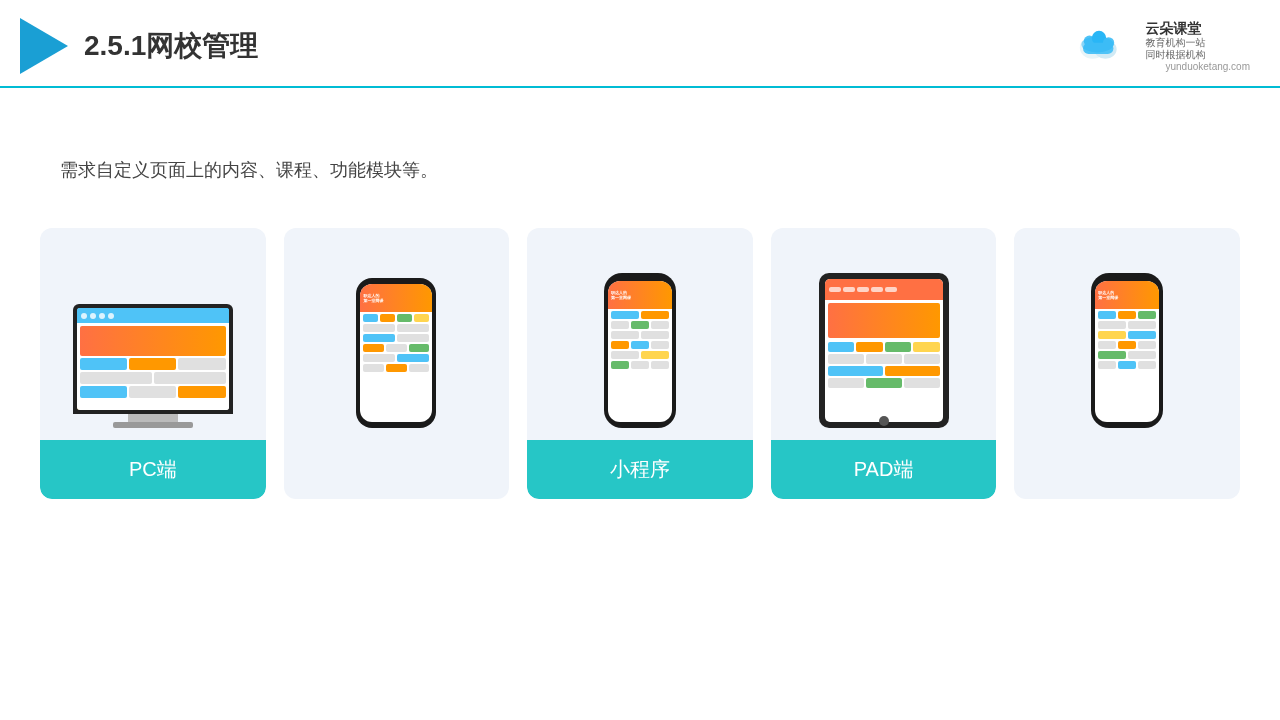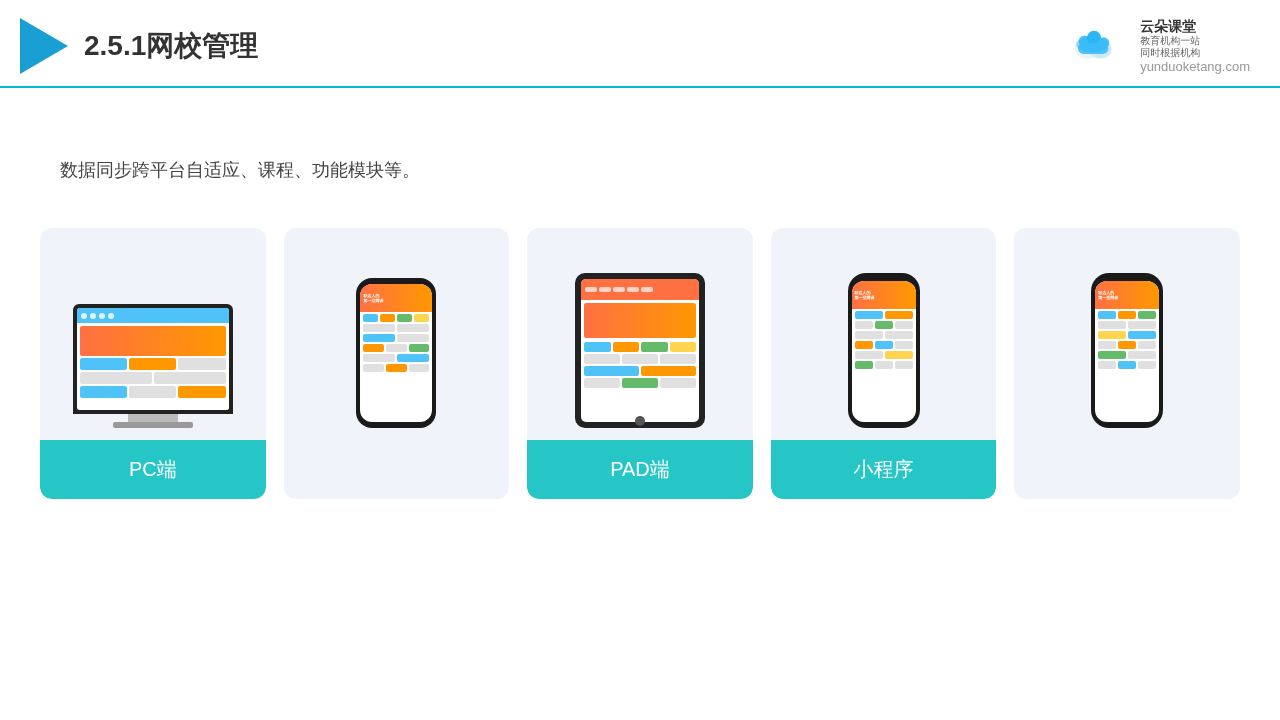--- a/index.html
+++ b/index.html
@@ -63,22 +63,23 @@
       font-weight: bold;
       line-height: 1.2;
     }
     .brand-sub {
       font-size: 10px;
       color: #666;
       line-height: 1.2;
       font-family: Liberation Serif, serif;
     }
     .brand-url {
-      font-size: 13px;
+      font-size: 10px;
       color: #999;
+      margin-left: 20px;
     }
 
     
     .description {
       padding: 28px 60px 20px 60px;
       font-size: 18px;
       color: #444;
       line-height: 2;
     }
 
@@ -376,21 +377,21 @@
         <span class="brand-sub">教育机构一站</span>
         <span class="brand-sub">同时根据机构</span>
         <span class="brand-url">yunduoketang.com</span>
       </div>
     </div>
   </div>
 </div>
 
 <div class="description">
   <br>
-  <span>数据同步跨平台自适应、课程、功能模块等。</span>
+  <span>需求自定义页面上的内容、课程、功能模块等。</span>
 </div>
 
 <div class="cards-container">
 
   <div class="card">
     <div class="card-image-area">
       <div class="pc-mockup">
         <div class="pc-screen-outer">
           <div class="pc-screen-inner">
             <div class="pc-screen-content">
@@ -468,20 +469,67 @@
               </div>
             </div>
           </div>
         </div>
       </div>
     </div>
   </div>
 
   <div class="card">
     <div class="card-image-area">
+      <div class="phone-mockup">
+        <div class="phone-outer tall">
+          <div class="phone-notch"></div>
+          <div class="phone-screen">
+            <div class="phone-screen-header">
+              <div class="phone-header-text">职达人的<br>第一堂网课</div>
+            </div>
+            <div class="phone-body">
+              <div class="phone-row">
+                <div class="phone-block accent"></div>
+                <div class="phone-block orange"></div>
+              </div>
+              <div class="phone-row">
+                <div class="phone-block"></div>
+                <div class="phone-block green"></div>
+                <div class="phone-block"></div>
+              </div>
+              <div class="phone-row">
+                <div class="phone-block"></div>
+                <div class="phone-block"></div>
+              </div>
+              <div class="phone-row">
+                <div class="phone-block orange"></div>
+                <div class="phone-block accent"></div>
+                <div class="phone-block"></div>
+              </div>
+              <div class="phone-row">
+                <div class="phone-block"></div>
+                <div class="phone-block yellow"></div>
+              </div>
+              <div class="phone-row">
+                <div class="phone-block green"></div>
+                <div class="phone-block"></div>
+                <div class="phone-block"></div>
+              </div>
+            </div>
+          </div>
+        </div>
+      </div>
+    </div>
+    <div class="card-label">
+      <span>小程序</span>
+    </div>
+  </div>
+
+  <div class="card">
+    <div class="card-image-area">
       <div class="tablet-mockup">
         <div class="tablet-outer">
           <div class="tablet-screen">
             <div class="tablet-nav">
               <div class="tablet-nav-item"></div>
               <div class="tablet-nav-item"></div>
               <div class="tablet-nav-item"></div>
               <div class="tablet-nav-item"></div>
               <div class="tablet-nav-item"></div>
             </div>
@@ -524,91 +572,44 @@
         <div class="phone-outer tall">
           <div class="phone-notch"></div>
           <div class="phone-screen">
             <div class="phone-screen-header">
               <div class="phone-header-text">职达人的<br>第一堂网课</div>
             </div>
             <div class="phone-body">
               <div class="phone-row">
                 <div class="phone-block accent"></div>
                 <div class="phone-block orange"></div>
-              </div>
-              <div class="phone-row">
-                <div class="phone-block"></div>
                 <div class="phone-block green"></div>
-                <div class="phone-block"></div>
-              </div>
-              <div class="phone-row">
-                <div class="phone-block"></div>
-                <div class="phone-block"></div>
-              </div>
-              <div class="phone-row">
+              </div>
+              <div class="phone-row">
+                <div class="phone-block"></div>
+                <div class="phone-block"></div>
+              </div>
+              <div class="phone-row">
+                <div class="phone-block yellow"></div>
+                <div class="phone-block accent"></div>
+              </div>
+              <div class="phone-row">
+                <div class="phone-block"></div>
                 <div class="phone-block orange"></div>
-                <div class="phone-block accent"></div>
-                <div class="phone-block"></div>
-              </div>
-              <div class="phone-row">
-                <div class="phone-block"></div>
-                <div class="phone-block yellow"></div>
+                <div class="phone-block"></div>
               </div>
               <div class="phone-row">
                 <div class="phone-block green"></div>
                 <div class="phone-block"></div>
+              </div>
+              <div class="phone-row">
+                <div class="phone-block"></div>
+                <div class="phone-block accent"></div>
                 <div class="phone-block"></div>
               </div>
             </div>
           </div>
         </div>
       </div>
     </div>
-    <div class="card-label">
-      <span>小程序</span>
-    </div>
   </div>
 
-  <div class="card">
-    <div class="card-image-area">
-      <div class="phone-mockup">
-        <div class="phone-outer tall">
-          <div class="phone-notch"></div>
-          <div class="phone-screen">
-            <div class="phone-screen-header">
-              <div class="phone-header-text">职达人的<br>第一堂网课</div>
-            </div>
-            <div class="phone-body">
-              <div class="phone-row">
-                <div class="phone-block accent"></div>
-                <div class="phone-block orange"></div>
-                <div class="phone-block green"></div>
-              </div>
-              <div class="phone-row">
-                <div class="phone-block"></div>
-                <div class="phone-block"></div>
-              </div>
-              <div class="phone-row">
-                <div class="phone-block yellow"></div>
-                <div class="phone-block accent"></div>
-              </div>
-              <div class="phone-row">
-                <div class="phone-block"></div>
-                <div class="phone-block orange"></div>
-                <div class="phone-block"></div>
-              </div>
-              <div class="phone-row">
-                <div class="phone-block green"></div>
-                <div class="phone-block"></div>
-              </div>
-              <div class="phone-row">
-                <div class="phone-block"></div>
-                <div class="phone-block accent"></div>
-                <div class="phone-block"></div>
-              </div>
-            </div>
-          </div>
-        </div>
-      </div>
-    </div>
-  </div>
-
 </div>
 
 </body></html>

